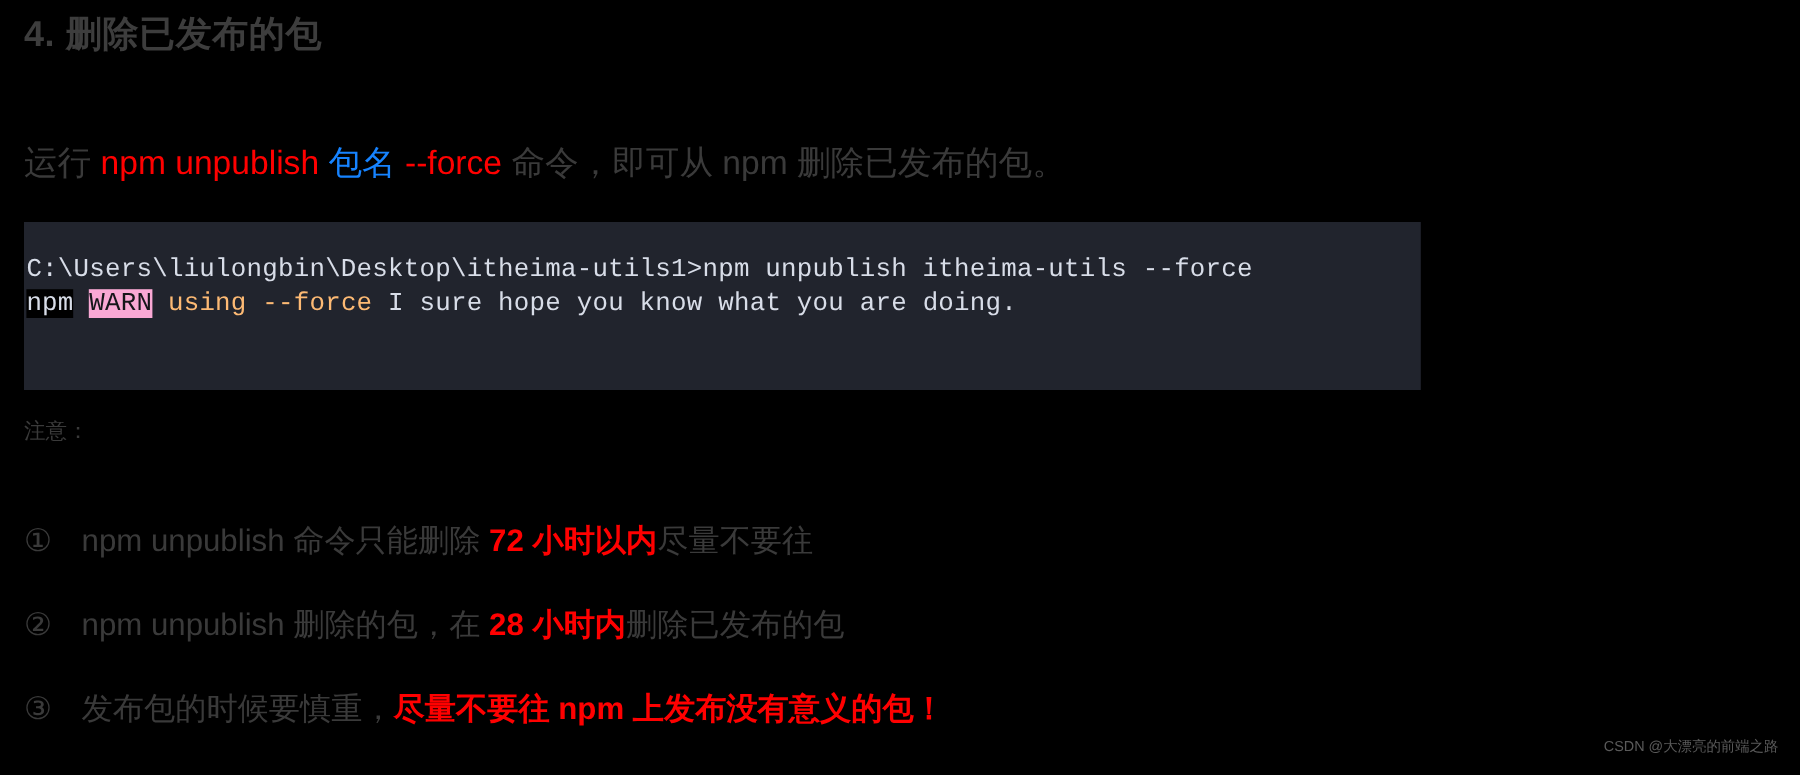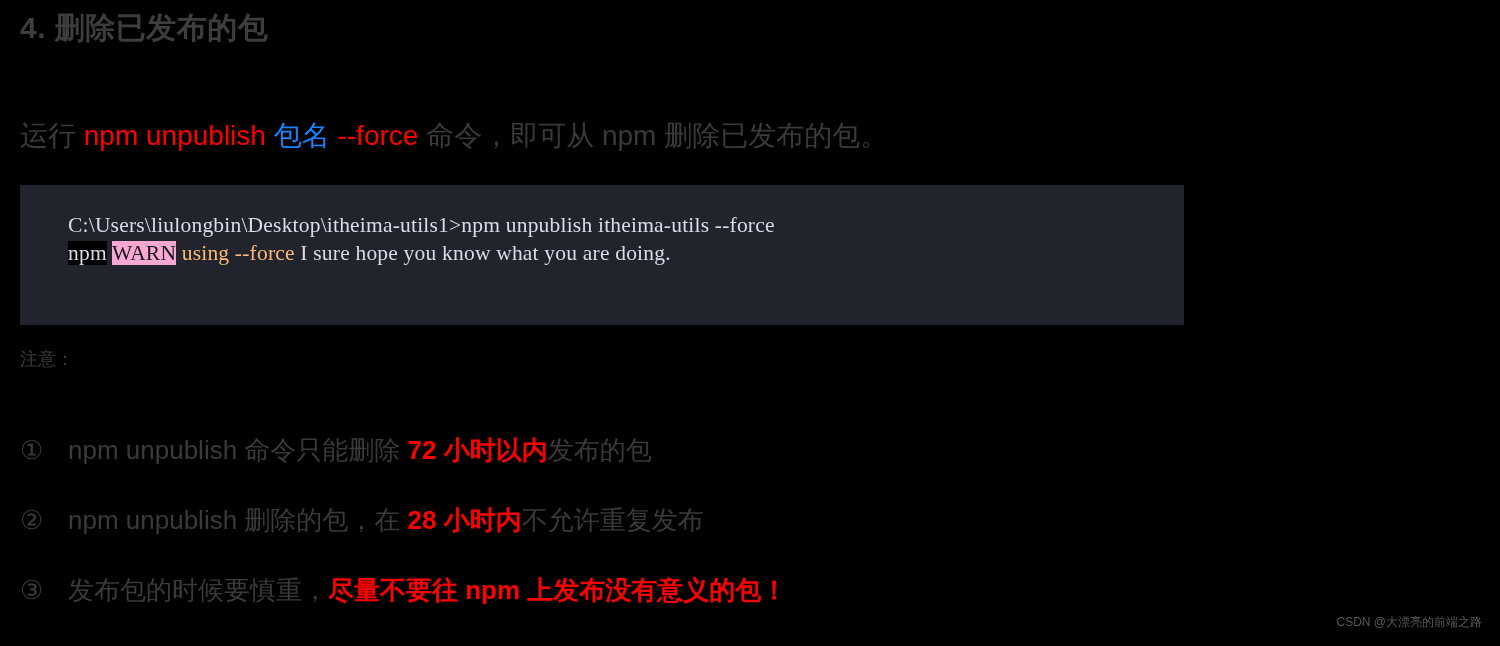--- a/index.html
+++ b/index.html
@@ -51,27 +51,26 @@
     left: 20px;
     top: 185px;
     width: 1164px;
     height: 140px;
     background: #21242d;
     box-sizing: border-box;
     padding: 26px 0 0 2px;
     overflow: hidden;
   }
   .term-line {
-    font-family: Liberation Serif, serif;
+    font-family: Liberation Mono, monospace;
     font-size: 21.5px;
     line-height: 28px;
     color: #d8dde8;
     white-space: pre;
     letter-spacing: 0.2px;
-    margin-left: 46px;
   }
   .term-line .t-npm {
     background: #000000;
     color: #d8dde8;
   }
   .term-line .t-warn {
     background: #f9a8d4;
     color: #16161a;
   }
   .term-line .t-magenta {
@@ -127,19 +126,19 @@
 
 <div class="intro-line"><span>运行 </span><span class="code-red">npm unpublish</span><span> </span><span class="code-blue">包名</span><span> </span><span class="code-red">--force</span><span> 命令，即可从 npm 删除已发布的包。</span></div>
 
 <div class="terminal">
   <div class="term-line">C:\Users\liulongbin\Desktop\itheima-utils1&gt;npm unpublish itheima-utils --force</div>
   <div class="term-line"><span class="t-npm">npm</span><span> </span><span class="t-warn">WARN</span><span> </span><span class="t-magenta">using --force</span><span> I sure hope you know what you are doing.</span></div>
 </div>
 
 <div class="note-label">注意：</div>
 
-<div class="note-item n1"><span class="marker">①</span><span>npm unpublish 命令只能删除 </span><span class="hl">72 小时以内</span><span>发布的包</span></div>
+<div class="note-item n1"><span class="marker">①</span><span>npm unpublish 命令只能删除 </span><span class="hl">72 小时以内</span><span>尽量不要往</span></div>
 
-<div class="note-item n2"><span class="marker">②</span><span>npm unpublish 删除的包，在 </span><span class="hl">28 小时内</span><span>不允许重复发布</span></div>
+<div class="note-item n2"><span class="marker">②</span><span>npm unpublish 删除的包，在 </span><span class="hl">28 小时内</span><span>删除已发布的包</span></div>
 
 <div class="note-item n3"><span class="marker">③</span><span>发布包的时候要慎重，</span><span class="hl">尽量不要往 npm 上发布没有意义的包！</span><span></span></div>
 
 <div class="watermark">CSDN @大漂亮的前端之路</div>
 
 </body></html>

